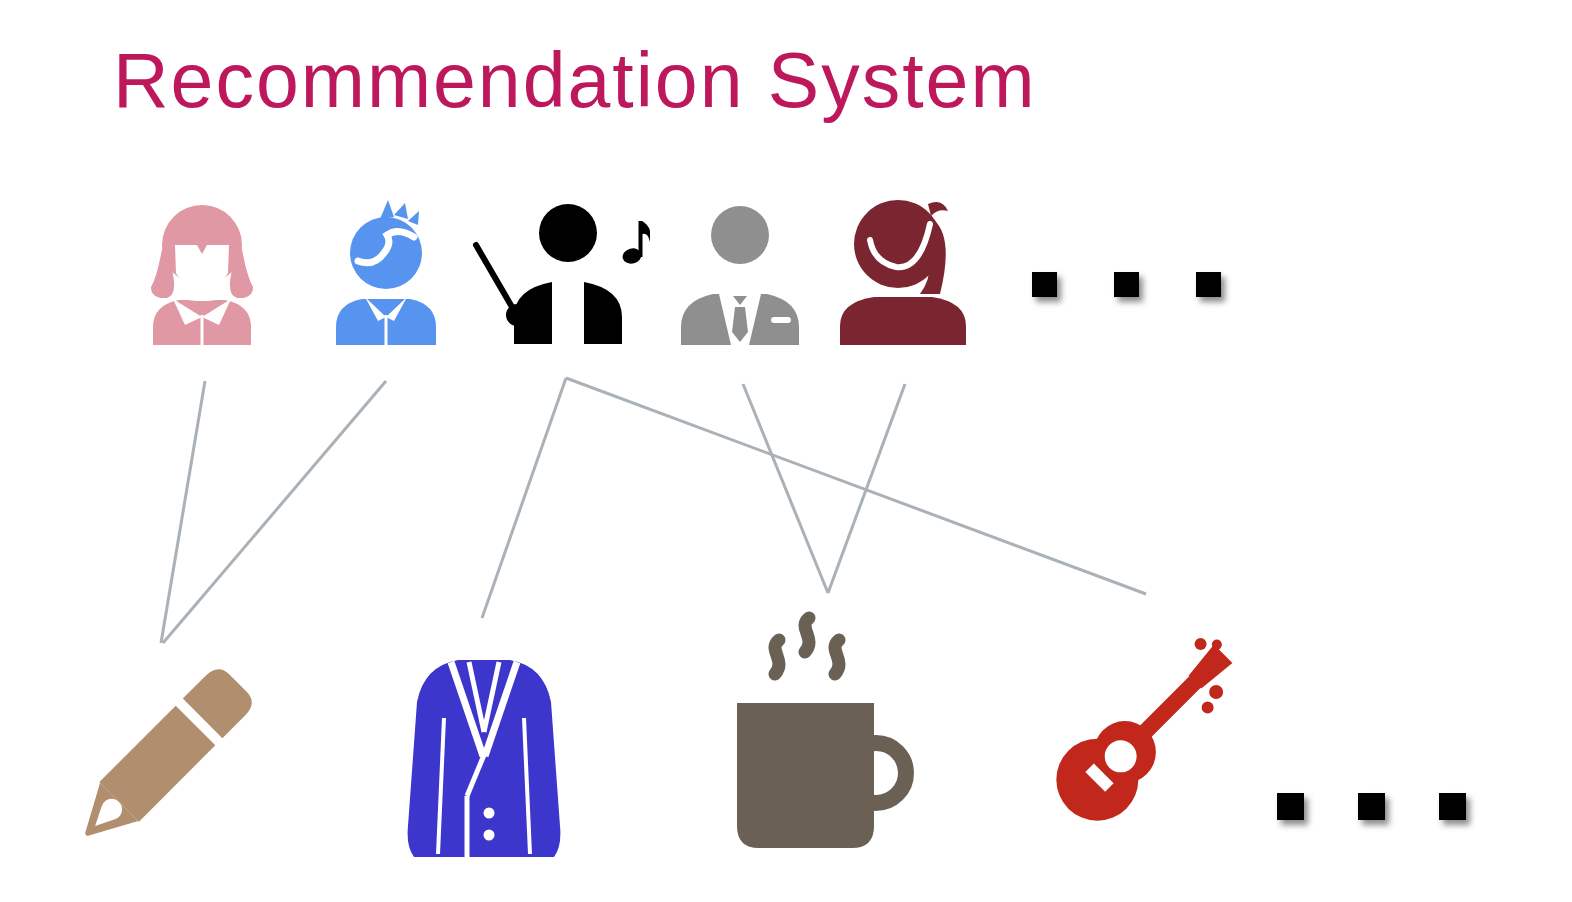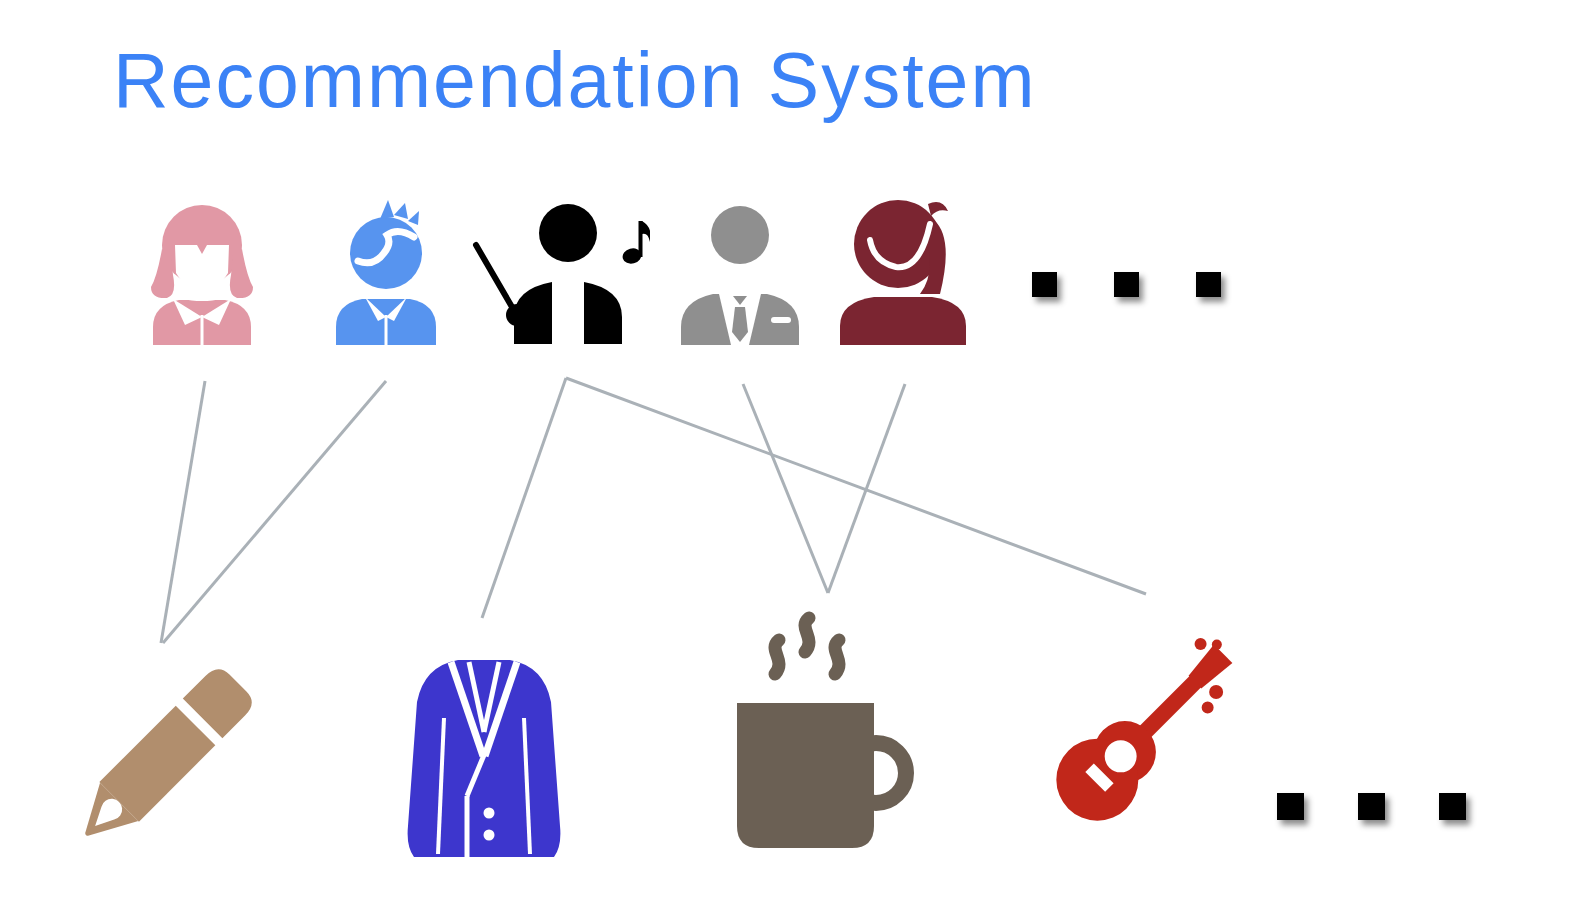--- a/index.html
+++ b/index.html
@@ -1,19 +1,19 @@
 <!DOCTYPE html>
 <html><head>
 <meta charset="utf-8">
 <style>
   html,body{margin:0;padding:0;background:#fff;}
   #stage{position:relative;width:1572px;height:902px;background:#fff;overflow:hidden;
          font-family:"Liberation Sans",sans-serif;}
   .abs{position:absolute;}
-  #title{left:113px;top:36px;font-size:77px;letter-spacing:2px;color:#3b82f6;white-space:nowrap;}
+  #title{left:113px;top:36px;font-size:77px;letter-spacing:2px;color:#be185d;white-space:nowrap;}
   #edges{left:0;top:0;width:1572px;height:902px;z-index:1;}
   .icon{z-index:2;}
   .squares{display:flex;z-index:2;}
   .squares .sq{background:#000;box-shadow:4px 5px 6px rgba(0,0,0,0.45);}
   #users-ellipsis{left:1032px;top:272px;gap:57px;}
   #users-ellipsis .sq{width:25px;height:25px;}
   #items-ellipsis{left:1277px;top:793px;gap:54px;}
   #items-ellipsis .sq{width:27px;height:27px;}
   #pencil-wrap{left:53px;top:727px;width:220px;height:62px;transform:rotate(-45deg);transform-origin:50% 50%;}
   svg{display:block;}

